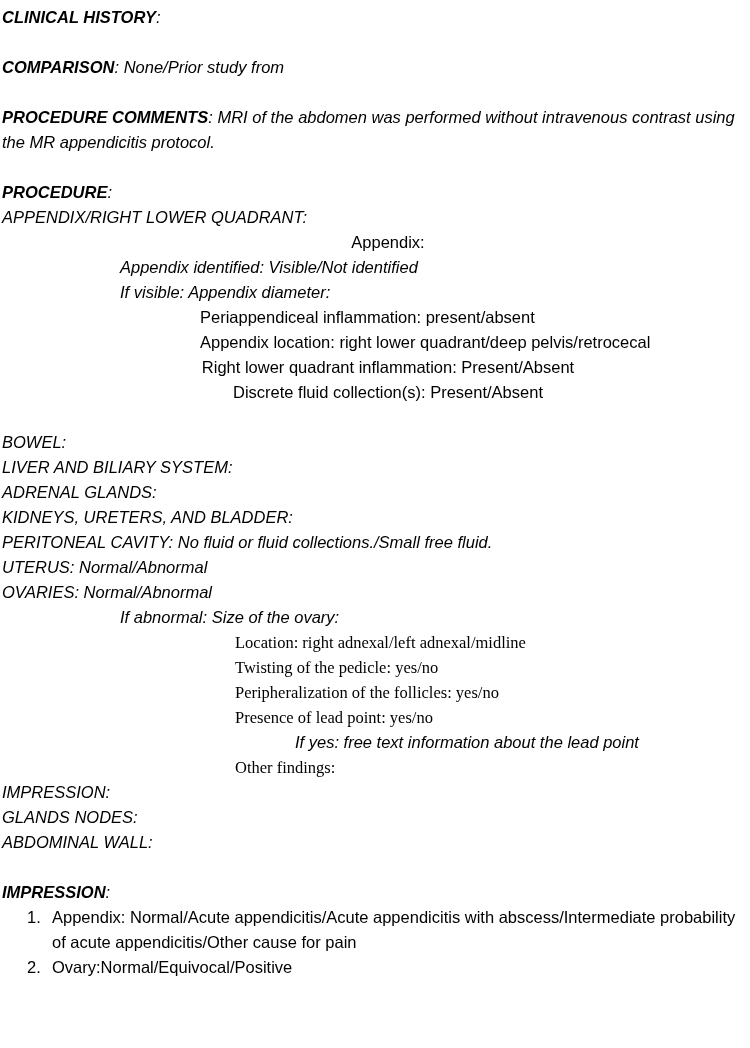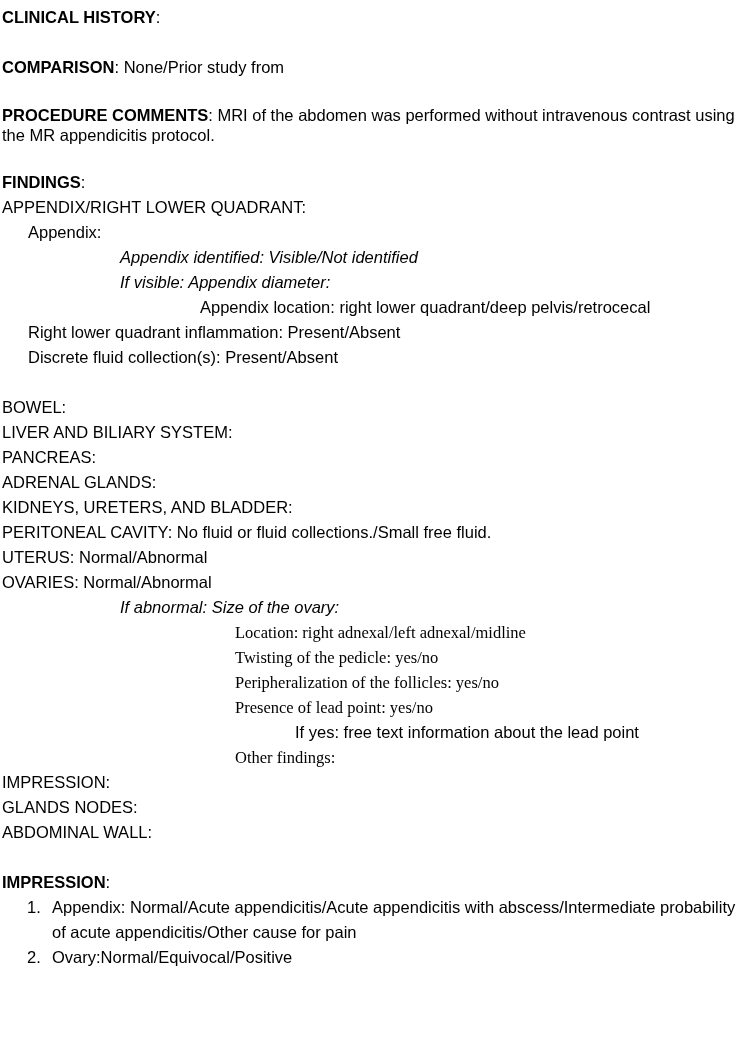--- a/index.html
+++ b/index.html
@@ -22,36 +22,36 @@
   }
   .line {
     line-height: 25px;
     white-space: pre-wrap;
     min-height: 25px;
   }
   .spacer {
     height: 25px;
   }
   
-  .ind0 { padding-left: 0px; }
-  .ind1 { padding-left: 26px; }
+  .ind0 { padding-left: 0px; font-style: italic; }
+  .ind1 { padding-left: 26px; text-align: center; }
   .ind2 { padding-left: 118px; font-style: italic; }
   .ind3 { padding-left: 198px; }
   .ind4 { padding-left: 233px; font-family: Liberation Serif, serif; }
-  .ind5 { padding-left: 293px; }
+  .ind5 { padding-left: 293px; font-style: italic; }
 
   .hdr {
     font-weight: bold;
   }
   .hdr .rest {
     font-weight: normal;
   }
   
   .para {
-    line-height: 20px;
+    line-height: 25px;
     text-indent: 0;
   }
   
   .numitem {
     position: relative;
     padding-left: 25px;
     margin-left: 25px;
     line-height: 25px;
   }
   .numitem .num {
@@ -70,35 +70,35 @@
   <div class="spacer"></div>
 
   <div class="line ind0 hdr"><span>COMPARISON</span><span class="rest">: </span><span class="rest">None/Prior study from</span></div>
 
   <div class="spacer"></div>
 
   <div class="para ind0 hdr"><span>PROCEDURE COMMENTS</span><span class="rest">: </span><span class="rest">MRI of the abdomen was performed without intravenous contrast using the MR appendicitis protocol.</span></div>
 
   <div class="spacer"></div>
 
-  <div class="line ind0 hdr"><span>FINDINGS</span><span class="rest">:</span></div>
+  <div class="line ind0 hdr"><span>PROCEDURE</span><span class="rest">:</span></div>
 
   <div class="line ind0">APPENDIX/RIGHT LOWER QUADRANT:</div>
   <div class="line ind1">Appendix:</div>
   <div class="line ind2">Appendix identified: Visible/Not identified</div>
   <div class="line ind2">If visible: Appendix diameter:</div>
+  <div class="line ind3">Periappendiceal inflammation: present/absent</div>
   <div class="line ind3">Appendix location: right lower quadrant/deep pelvis/retrocecal</div>
   <div class="line ind1">Right lower quadrant inflammation: Present/Absent</div>
   <div class="line ind1">Discrete fluid collection(s): Present/Absent</div>
 
   <div class="spacer"></div>
 
   <div class="line ind0">BOWEL:</div>
   <div class="line ind0">LIVER AND BILIARY SYSTEM:</div>
-  <div class="line ind0">PANCREAS:</div>
   <div class="line ind0">ADRENAL GLANDS:</div>
   <div class="line ind0">KIDNEYS, URETERS, AND BLADDER:</div>
   <div class="line ind0">PERITONEAL CAVITY: No fluid or fluid collections./Small free fluid.</div>
   <div class="line ind0">UTERUS: Normal/Abnormal</div>
   <div class="line ind0">OVARIES: Normal/Abnormal</div>
 
   <div class="line ind2">If abnormal: Size of the ovary:</div>
   <div class="line ind4">Location: right adnexal/left adnexal/midline</div>
   <div class="line ind4">Twisting of the pedicle: yes/no</div>
   <div class="line ind4">Peripheralization of the follicles: yes/no</div>

